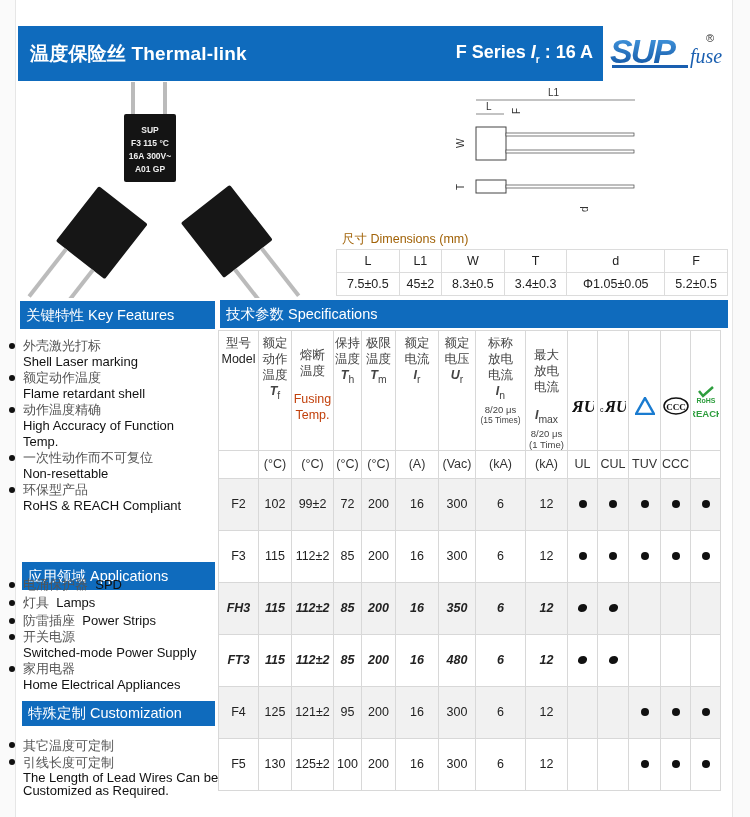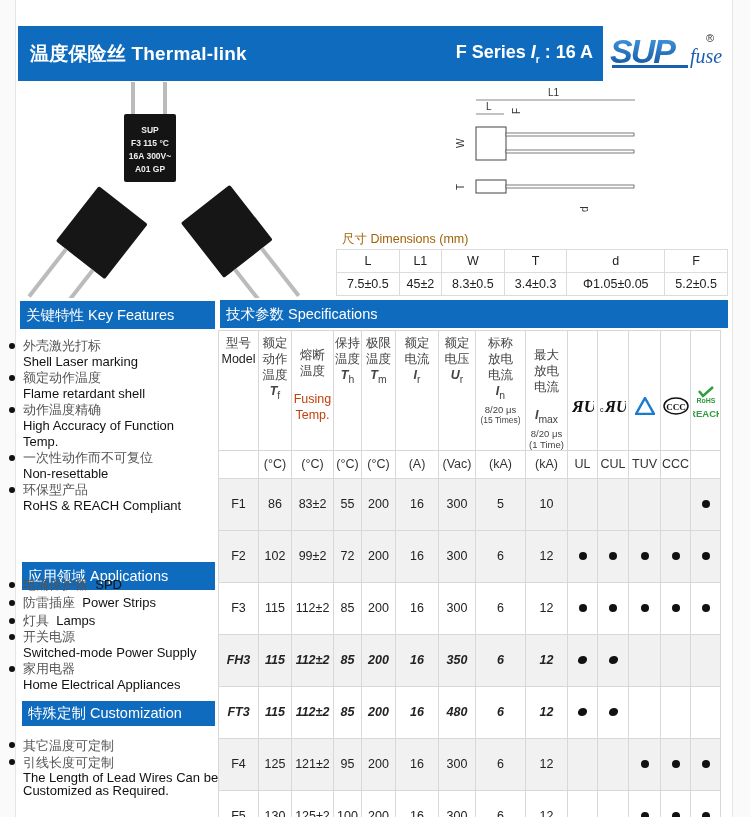--- a/index.html
+++ b/index.html
@@ -139,22 +139,22 @@
     </li>
   <li>
       <div class="cn">环保型产品</div>
       <div class="en">RoHS &amp; REACH Compliant</div>
     </li>
 </ul>
 
 <div class="section-bar" style="left:22px; top:562px; width:193px; height:28px;">应用领域  Applications</div>
 <ul class="list" style="top:577px;">
   <li><span class="cn">电涌保护器</span>&nbsp;&nbsp;<span class="en">SPD</span></li>
+  <li style="margin-top:2px"><span class="cn">灯具</span>&nbsp;&nbsp;<span class="en">Lamps</span></li>
   <li style="margin-top:2px"><span class="cn">防雷插座</span>&nbsp;&nbsp;<span class="en">Power Strips</span></li>
-  <li style="margin-top:2px"><span class="cn">灯具</span>&nbsp;&nbsp;<span class="en">Lamps</span></li>
   <li>
       <div class="cn">开关电源</div>
       <div class="en">Switched-mode Power Supply</div>
     </li>
   <li>
       <div class="cn">家用电器</div>
       <div class="en">Home Electrical Appliances</div>
     </li>
 </ul>
 
@@ -251,36 +251,20 @@
     <td>(kA)</td>
     <td>UL</td>
     <td>CUL</td>
     <td>TUV</td>
     <td>CCC</td>
     <td></td>
   </tr>
   </tbody>
     <tbody id="spec-body">
       <tr class="row shade">
-        <td>F1</td>
-        <td>86</td>
-        <td>83±2</td>
-        <td>55</td>
-        <td>200</td>
-        <td>16</td>
-        <td>300</td>
-        <td>5</td>
-        <td>10</td>
-        <td></td>
-        <td></td>
-        <td></td>
-        <td></td>
-        <td><span class="dot"></span></td>
-      </tr>
-      <tr class="row shade">
         <td>F2</td>
         <td>102</td>
         <td>99±2</td>
         <td>72</td>
         <td>200</td>
         <td>16</td>
         <td>300</td>
         <td>6</td>
         <td>12</td>
         <td><span class="dot"></span></td>

